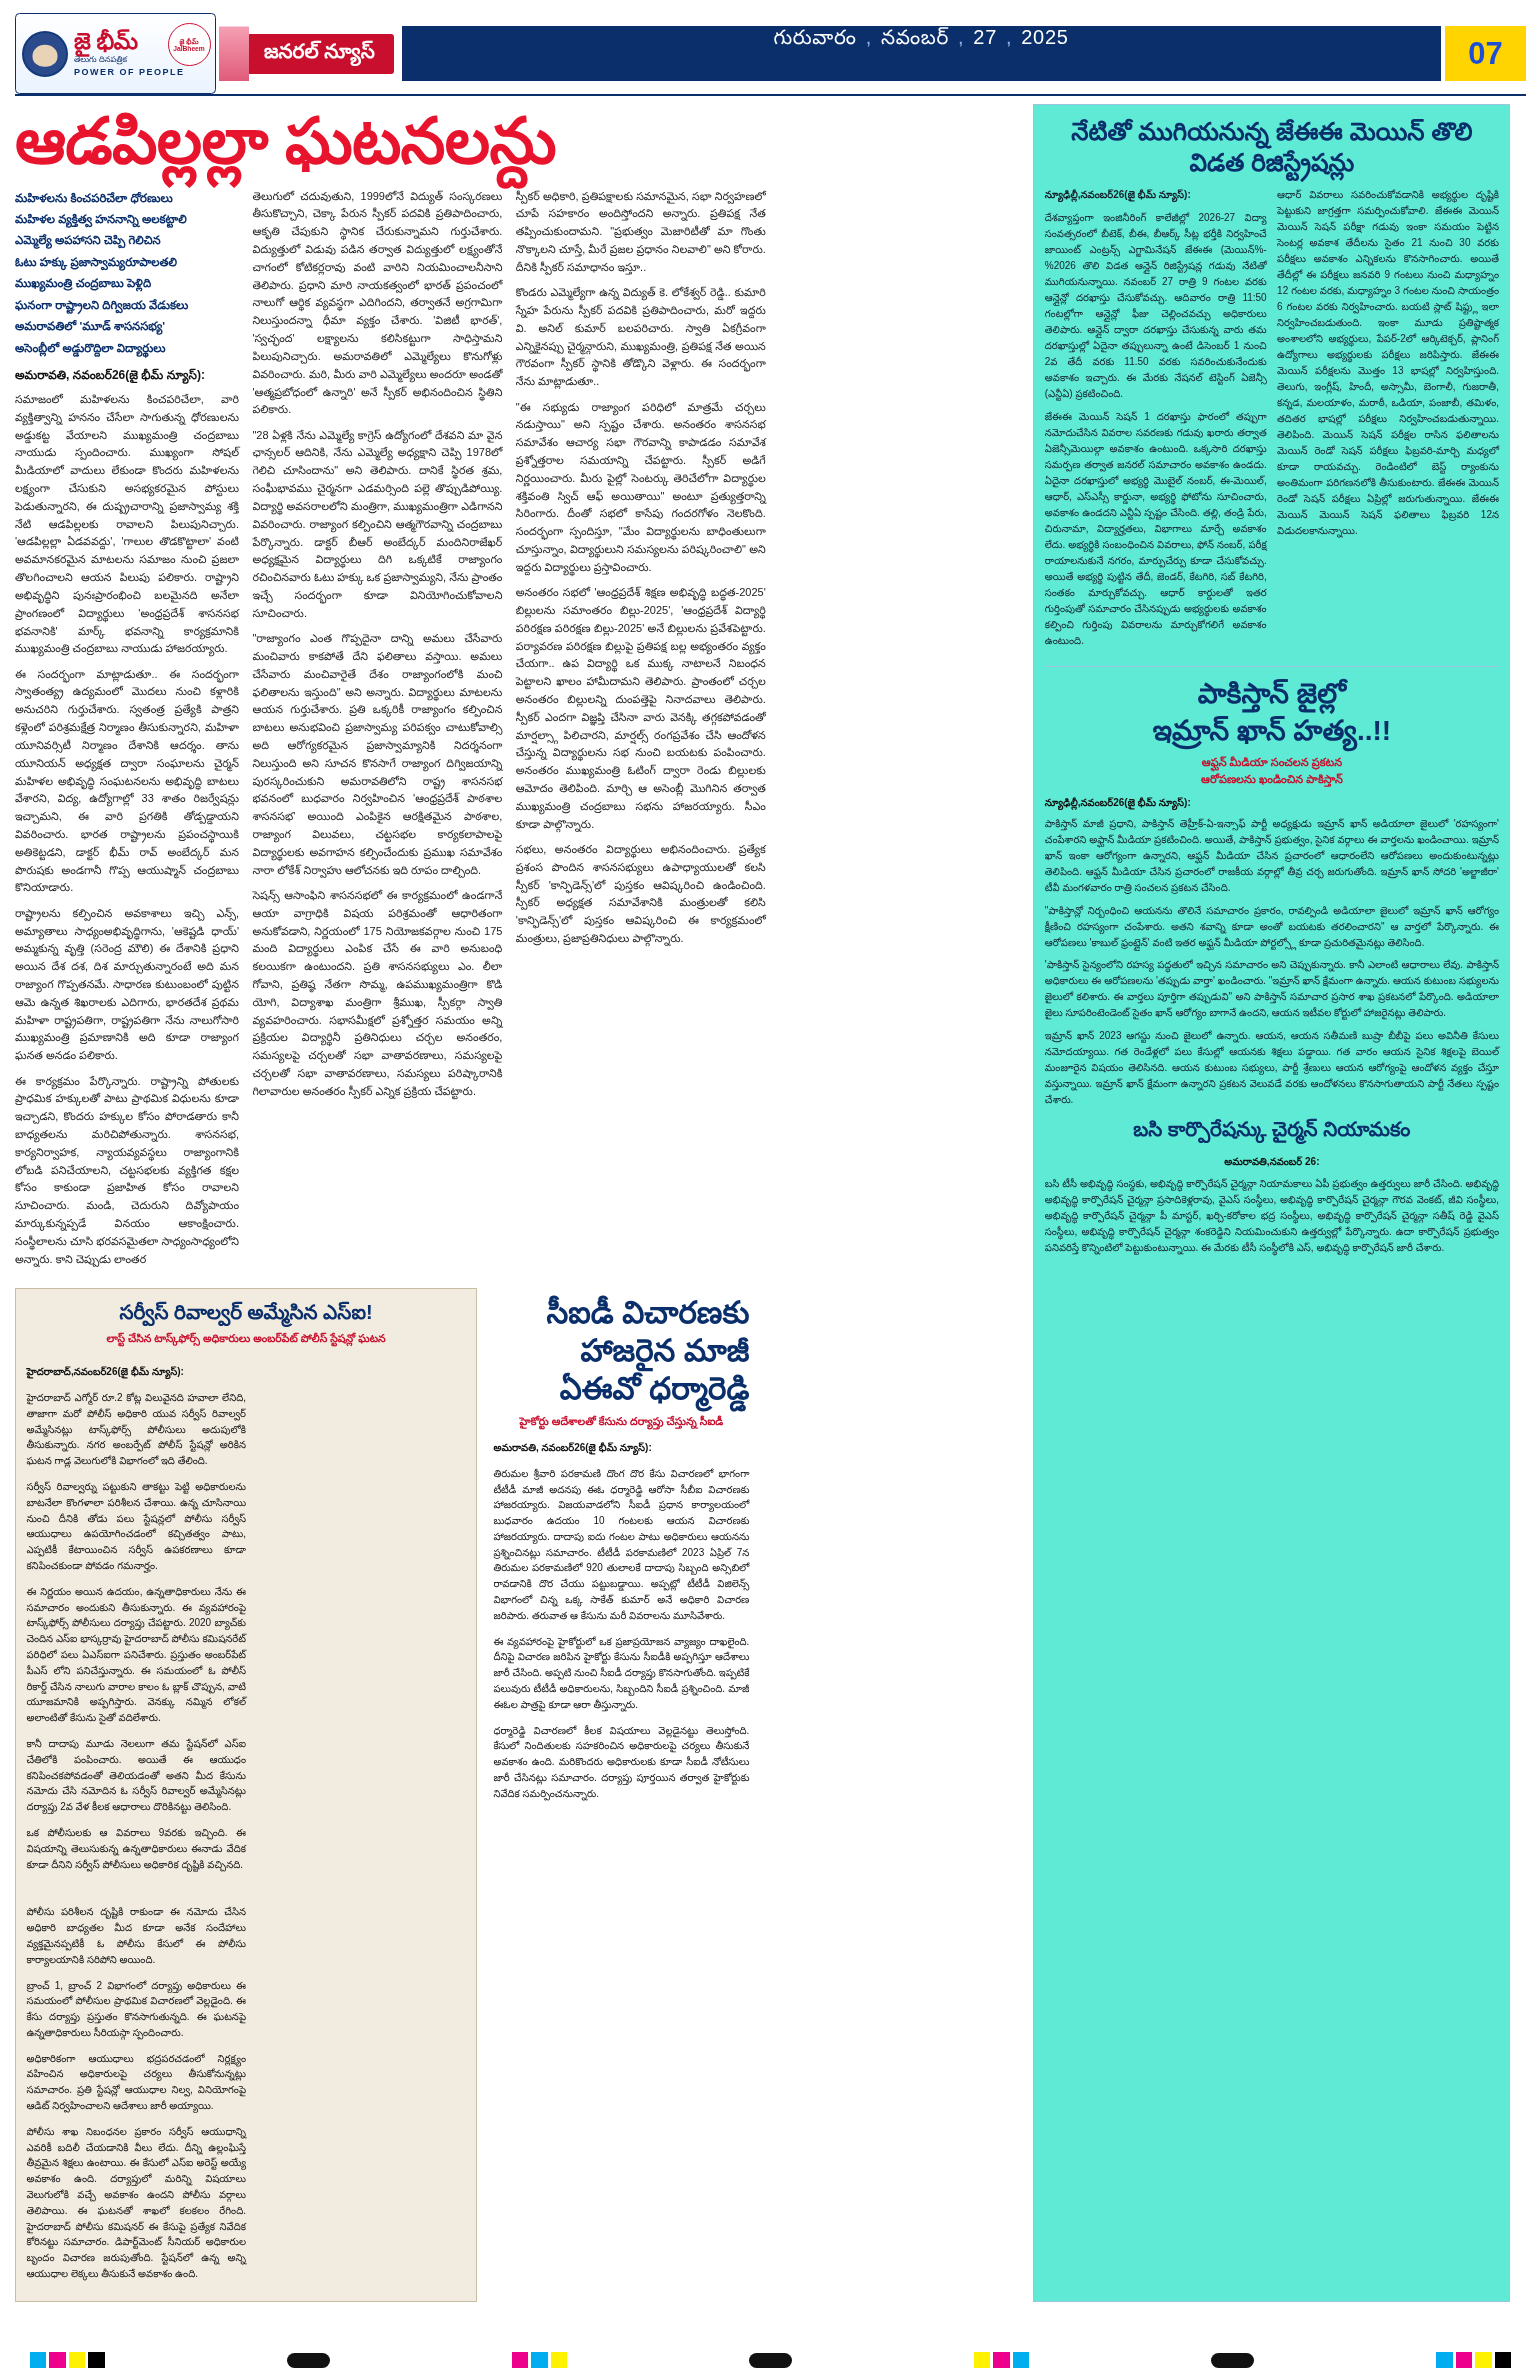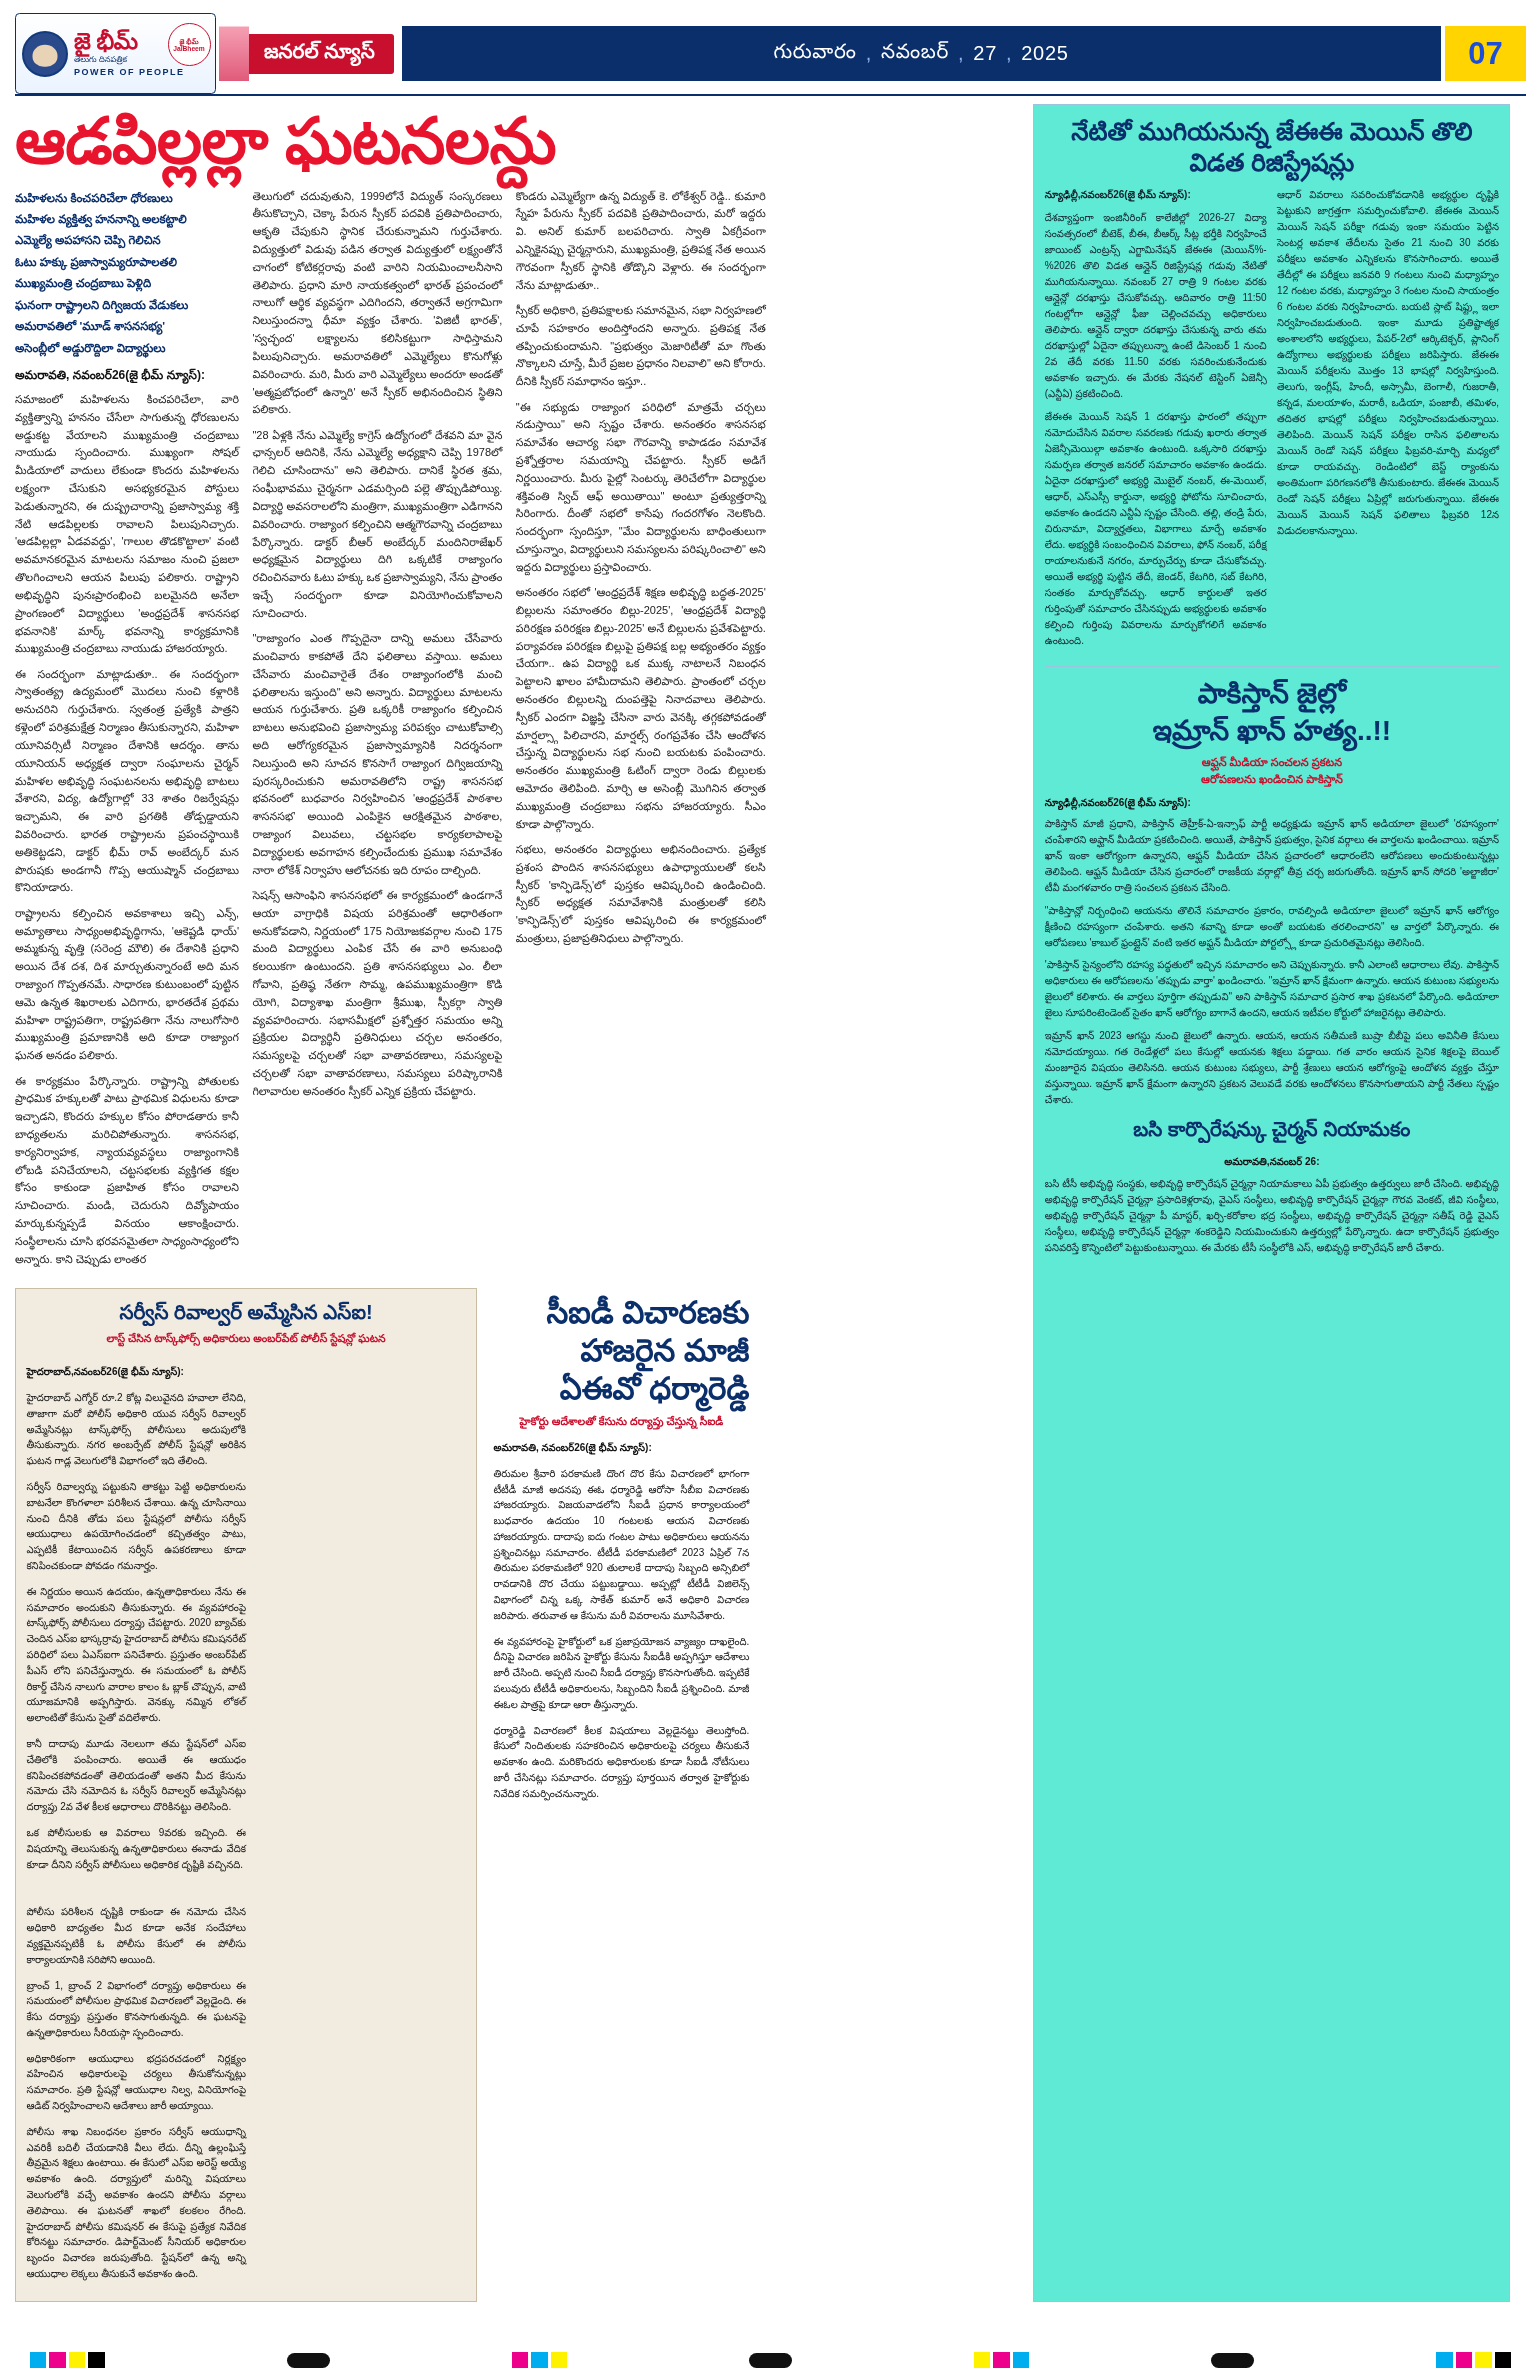--- a/index.html
+++ b/index.html
@@ -75,21 +75,21 @@
   .cat-tag {
     background:#c8102e; color:#fff;
     font-size:20px; font-weight:bold;
     padding:6px 19.4px; border-radius:3px;
     margin-left:-4.5px;
   }
   .date-bar {
     flex:1;
     height:55px; margin-left:7.5px;
     background:#0a2f6b; color:#fff;
-    display:flex; align-items:center; justify-content:center;
+    display:flex; justify-content:center;
     font-size:20px; letter-spacing:0.7px;
   }
   .date-bar span { margin:0 4.5px; }
   .date-sep { color:#8fb3e6; }
   .page-num {
     width:81px; height:55px; margin-left:4.5px;
     background:#ffd400;
     display:flex; align-items:center; justify-content:center;
     font-size:31px; font-weight:bold; color:#1d4ed8;
   }
@@ -258,22 +258,22 @@
         </div>
 
         <div class="col c2">
           <p class="body">తెలుగులో చదువుతుని, 1999లోనే విద్యుత్ సంస్కరణలు తీసుకొచ్చాని, చెక్కా పేరున స్పీకర్ పదవికి ప్రతిపాదించారు, ఆకృతి చేపుకుని స్థానిక చేరుకున్నామని గుర్తుచేశారు. విద్యుత్తులో విడువు పడిన తర్వాత విద్యుత్తులో లక్ష్యంతోనే చాగంలో కోటికర్లరావు వంటి వారిని నియమించాలనీసాని తెలిపారు. ప్రధాని మారి నాయకత్వంలో భారత్ ప్రపంచంలో నాలుగో ఆర్థిక వ్యవస్థగా ఎదిగిందని, తర్వాతనే అగ్రగామిగా నిలుస్తుందన్నా ధీమా వ్యక్తం చేశారు. 'విజిటీ భారత్', 'స్వచ్ఛంద' లక్ష్యాలను కలిసికట్టుగా సాధిస్తామని పిలుపునిచ్చారు. అమరావతిలో ఎమ్మెల్యేలు కొనుగోళ్లు వివరించారు. మరి, మీరు వారి ఎమ్మెల్యేలు అందరూ అండతో 'ఆత్మప్రబోధంలో ఉన్నారి' అనే స్పీకర్ అభినందించిన స్థితిని పలికారు.</p>
           <p class="body">"28 ఏళ్లకి నేను ఎమ్మెల్యే కాగ్రెస్ ఉద్యోగంలో దేశవని మా వైన ఛాన్సలర్ ఆదినికి, నేను ఎమ్మెల్యే అధ్యక్షాని చెప్పి 1978లో గెలిచి చూసిందాను" అని తెలిపారు. దానికే స్థిరత శ్రమ, సంఘీభావము చైర్మనగా ఎడమర్సింది పల్లె తొప్పుడిపోయ్యి. విద్యార్థి అవసరాలలోని మంత్రిగా, ముఖ్యమంత్రిగా ఎడిగానని వివరించారు. రాజ్యాంగ కల్పించిని ఆత్మగౌరవాన్ని చంద్రబాబు పేర్కొన్నారు. డాక్టర్ బీఆర్ అంబేద్కర్ మందినిరాజేఖర్ అధ్యక్షమైన విద్యార్థులు దిగి ఒక్కటికే రాజ్యాంగం రచించినవారు ఓటు హక్కు ఒక ప్రజాస్వామ్యని, నేను ప్రాంతం ఇచ్చే సందర్భంగా కూడా వినియోగించుకోవాలని సూచించారు.</p>
           <p class="body">"రాజ్యాంగం ఎంత గొప్పదైనా దాన్ని అమలు చేసేవారు మంచివారు కాకపోతే దేని ఫలితాలు వస్తాయి. అమలు చేసేవారు మంచివారైతే దేశం రాజ్యాంగంలోకి మంచి ఫలితాలను ఇస్తుంది" అని అన్నారు. విద్యార్థులు మాటలను ఆయన గుర్తుచేశారు. ప్రతి ఒక్కరికీ రాజ్యాంగం కల్పించిన బాటలు అనుభవించి ప్రజాస్వామ్య పరిపక్వం చాటుకోవాల్సి అది ఆరోగ్యకరమైన ప్రజాస్వామ్యానికి నిదర్శనంగా నిలుస్తుంది అని సూచన కొనసాగే రాజ్యాంగ దిగ్విజయాన్ని పురస్కరించుకుని అమరావతిలోని రాష్ట్ర శాసనసభ భవనంలో బుధవారం నిర్వహించిన 'ఆంధ్రప్రదేశ్ పాఠశాల శాసనసభ' అయింది ఎంపికైన ఆరక్షితమైన పాఠశాల, రాజ్యాంగ విలువలు, చట్టసభల కార్యకలాపాలపై విద్యార్థులకు అవగాహన కల్పించేందుకు ప్రముఖ సమావేశం నారా లోకేశ్ నిర్వాహు ఆలోచనకు ఇది రూపం దాల్చింది.</p>
           <p class="body">సెషన్స్ ఆసాంఫిని శాసనసభలో ఈ కార్యక్రమంలో ఉండగానే ఆయా వాగ్రాధికి విషయ పరిశ్రమంతో ఆధారితంగా అనుకోవడాని, నిర్ణయంలో 175 నియోజకవర్గాల నుంచి 175 మంది విద్యార్థులు ఎంపిక చేసే ఈ వారి అనుబంధి కలయికగా ఉంటుందని. ప్రతి శాసనసభ్యులు ఎం. లీలా గోవాని, ప్రతిష్ఠ నేతగా సొమ్మ, ఉపముఖ్యమంత్రిగా కొడి యోగి, విద్యాశాఖ మంత్రిగా శ్రీముఖ, స్పీకర్గా స్వాతి వ్యవహరించారు. సభాసమీక్షలో ప్రశ్నోత్తర సమయం అన్ని ప్రక్రియల విద్యార్థినీ ప్రతినిధులు చర్చల అనంతరం, సమస్యలపై చర్చలతో సభా వాతావరణాలు, సమస్యలపై చర్చలతో సభా వాతావరణాలు, సమస్యలు పరిష్కారానికి గిలావారుల అనంతరం స్పీకర్ ఎన్నిక ప్రక్రియ చేపట్టారు.</p>
         </div>
 
         <div class="col c3">
+          <p class="body">స్పీకర్ అధికారి, ప్రతిపక్షాలకు సమానమైన, సభా నిర్వహణలో చూపే సహకారం అందిస్తోందని అన్నారు. ప్రతిపక్ష నేత తప్పించుకుందామని. "ప్రభుత్వం మెజారిటీతో మా గొంతు నొక్కాలని చూస్తే, మీరే ప్రజల ప్రధానం నిలవాలి" అని కోరారు. దీనికి స్పీకర్ సమాధానం ఇస్తూ..</p>
           <p class="body">కొండరు ఎమ్మెల్యేగా ఉన్న విద్యుత్ కె. లోకేశ్వర్ రెడ్డి.. కుమారి స్నేహ పేరును స్పీకర్ పదవికి ప్రతిపాదించారు, మరో ఇద్దరు వి. అనిల్ కుమార్ బలపరిచారు. స్వాతి ఏకగ్రీవంగా ఎన్నికైనప్పు చైర్మన్గారుని, ముఖ్యమంత్రి, ప్రతిపక్ష నేత అయిన గౌరవంగా స్పీకర్ స్థానికి తోడ్కొని వెళ్లారు. ఈ సందర్భంగా నేను మాట్లాడుతూ..</p>
-          <p class="body">స్పీకర్ అధికారి, ప్రతిపక్షాలకు సమానమైన, సభా నిర్వహణలో చూపే సహకారం అందిస్తోందని అన్నారు. ప్రతిపక్ష నేత తప్పించుకుందామని. "ప్రభుత్వం మెజారిటీతో మా గొంతు నొక్కాలని చూస్తే, మీరే ప్రజల ప్రధానం నిలవాలి" అని కోరారు. దీనికి స్పీకర్ సమాధానం ఇస్తూ..</p>
           <p class="body">"ఈ సభ్యుడు రాజ్యాంగ పరిధిలో మాత్రమే చర్చలు నడుస్తాయి" అని స్పష్టం చేశారు. అనంతరం శాసనసభ సమావేశం ఆచార్య సభా గౌరవాన్ని కాపాడడం సమావేశ ప్రశ్నోత్తరాల సమయాన్ని చేపట్టారు. స్పీకర్ అడిగే నిర్ణయించారు. మీరు పైల్లో సెంటర్కు తెరిచేలోగా విద్యార్థుల శక్తివంతి స్విచ్ ఆఫ్ అయితాయి" అంటూ ప్రత్యుత్తరాన్ని సిరింగారు. దీంతో సభలో కాసేపు గందరగోళం నెలకొంది. సందర్భంగా స్పందిస్తూ, "మేం విద్యార్థులను బాధింతులుగా చూస్తున్నాం, విద్యార్థులుని సమస్యలను పరిష్కరించాలి" అని ఇద్దరు విద్యార్థులు ప్రస్తావించారు.</p>
           <p class="body">అనంతరం సభలో 'ఆంధ్రప్రదేశ్ శిక్షణ అభివృద్ధి బద్ధత-2025' బిల్లులను సమాంతరం బిల్లు-2025', 'ఆంధ్రప్రదేశ్ విద్యార్థి పరిరక్షణ పరిరక్షణ బిల్లు-2025' అనే బిల్లులను ప్రవేశపెట్టారు. పర్యావరణ పరిరక్షణ బిల్లుపై ప్రతిపక్ష బల్ల అభ్యంతరం వ్యక్తం చేయగా.. ఉప విద్యార్థి ఒక ముక్క నాటాలనే నిబంధన పెట్టాలని ఖాలం హామీదామని తెలిపారు. ప్రాంతంలో చర్చల అనంతరం బిల్లులన్ని దుంపత్తెపై నినాదవాలు తెలిపారు. స్పీకర్ ఎందగా విజ్ఞప్తి చేసినా వారు వెనక్కి తగ్గకపోవడంతో మార్షల్స్గా పిలిచారని, మార్షల్స్ రంగప్రవేశం చేసి ఆందోళన చేస్తున్న విద్యార్థులను సభ నుంచి బయటకు పంపించారు. అనంతరం ముఖ్యమంత్రి ఓటింగ్ ద్వారా రెండు బిల్లులకు ఆమోదం తెలిపింది. మార్చి ఆ అసెంబ్లీ మొగినిన తర్వాత ముఖ్యమంత్రి చంద్రబాబు సభను హాజరయ్యారు. సీఎం కూడా పాల్గొన్నారు.</p>
           <p class="body">సభలు, అనంతరం విద్యార్థులు అభినందించారు. ప్రత్యేక ప్రశంస పొందిన శాసనసభ్యులు ఉపాధ్యాయులతో కలసి స్పీకర్ 'కాన్ఫిడెన్స్'లో పుస్తకం ఆవిష్కరించి ఉండించింది. స్పీకర్ అధ్యక్షత సమావేశానికి మంత్రులతో కలిసి 'కాన్ఫిడెన్స్'లో పుస్తకం ఆవిష్కరించి ఈ కార్యక్రమంలో మంత్రులు, ప్రజాప్రతినిధులు పాల్గొన్నారు.</p>
         </div>
       </div>
 
       <div class="bottom-wrap">
         <div class="box-sv">
           <div class="b-head">సర్వీస్ రివాల్వర్ అమ్మేసిన ఎస్ఐ!</div>
           <div class="b-sub">లాస్ట్ చేసిన టాస్క్‌ఫోర్స్ అధికారులు

